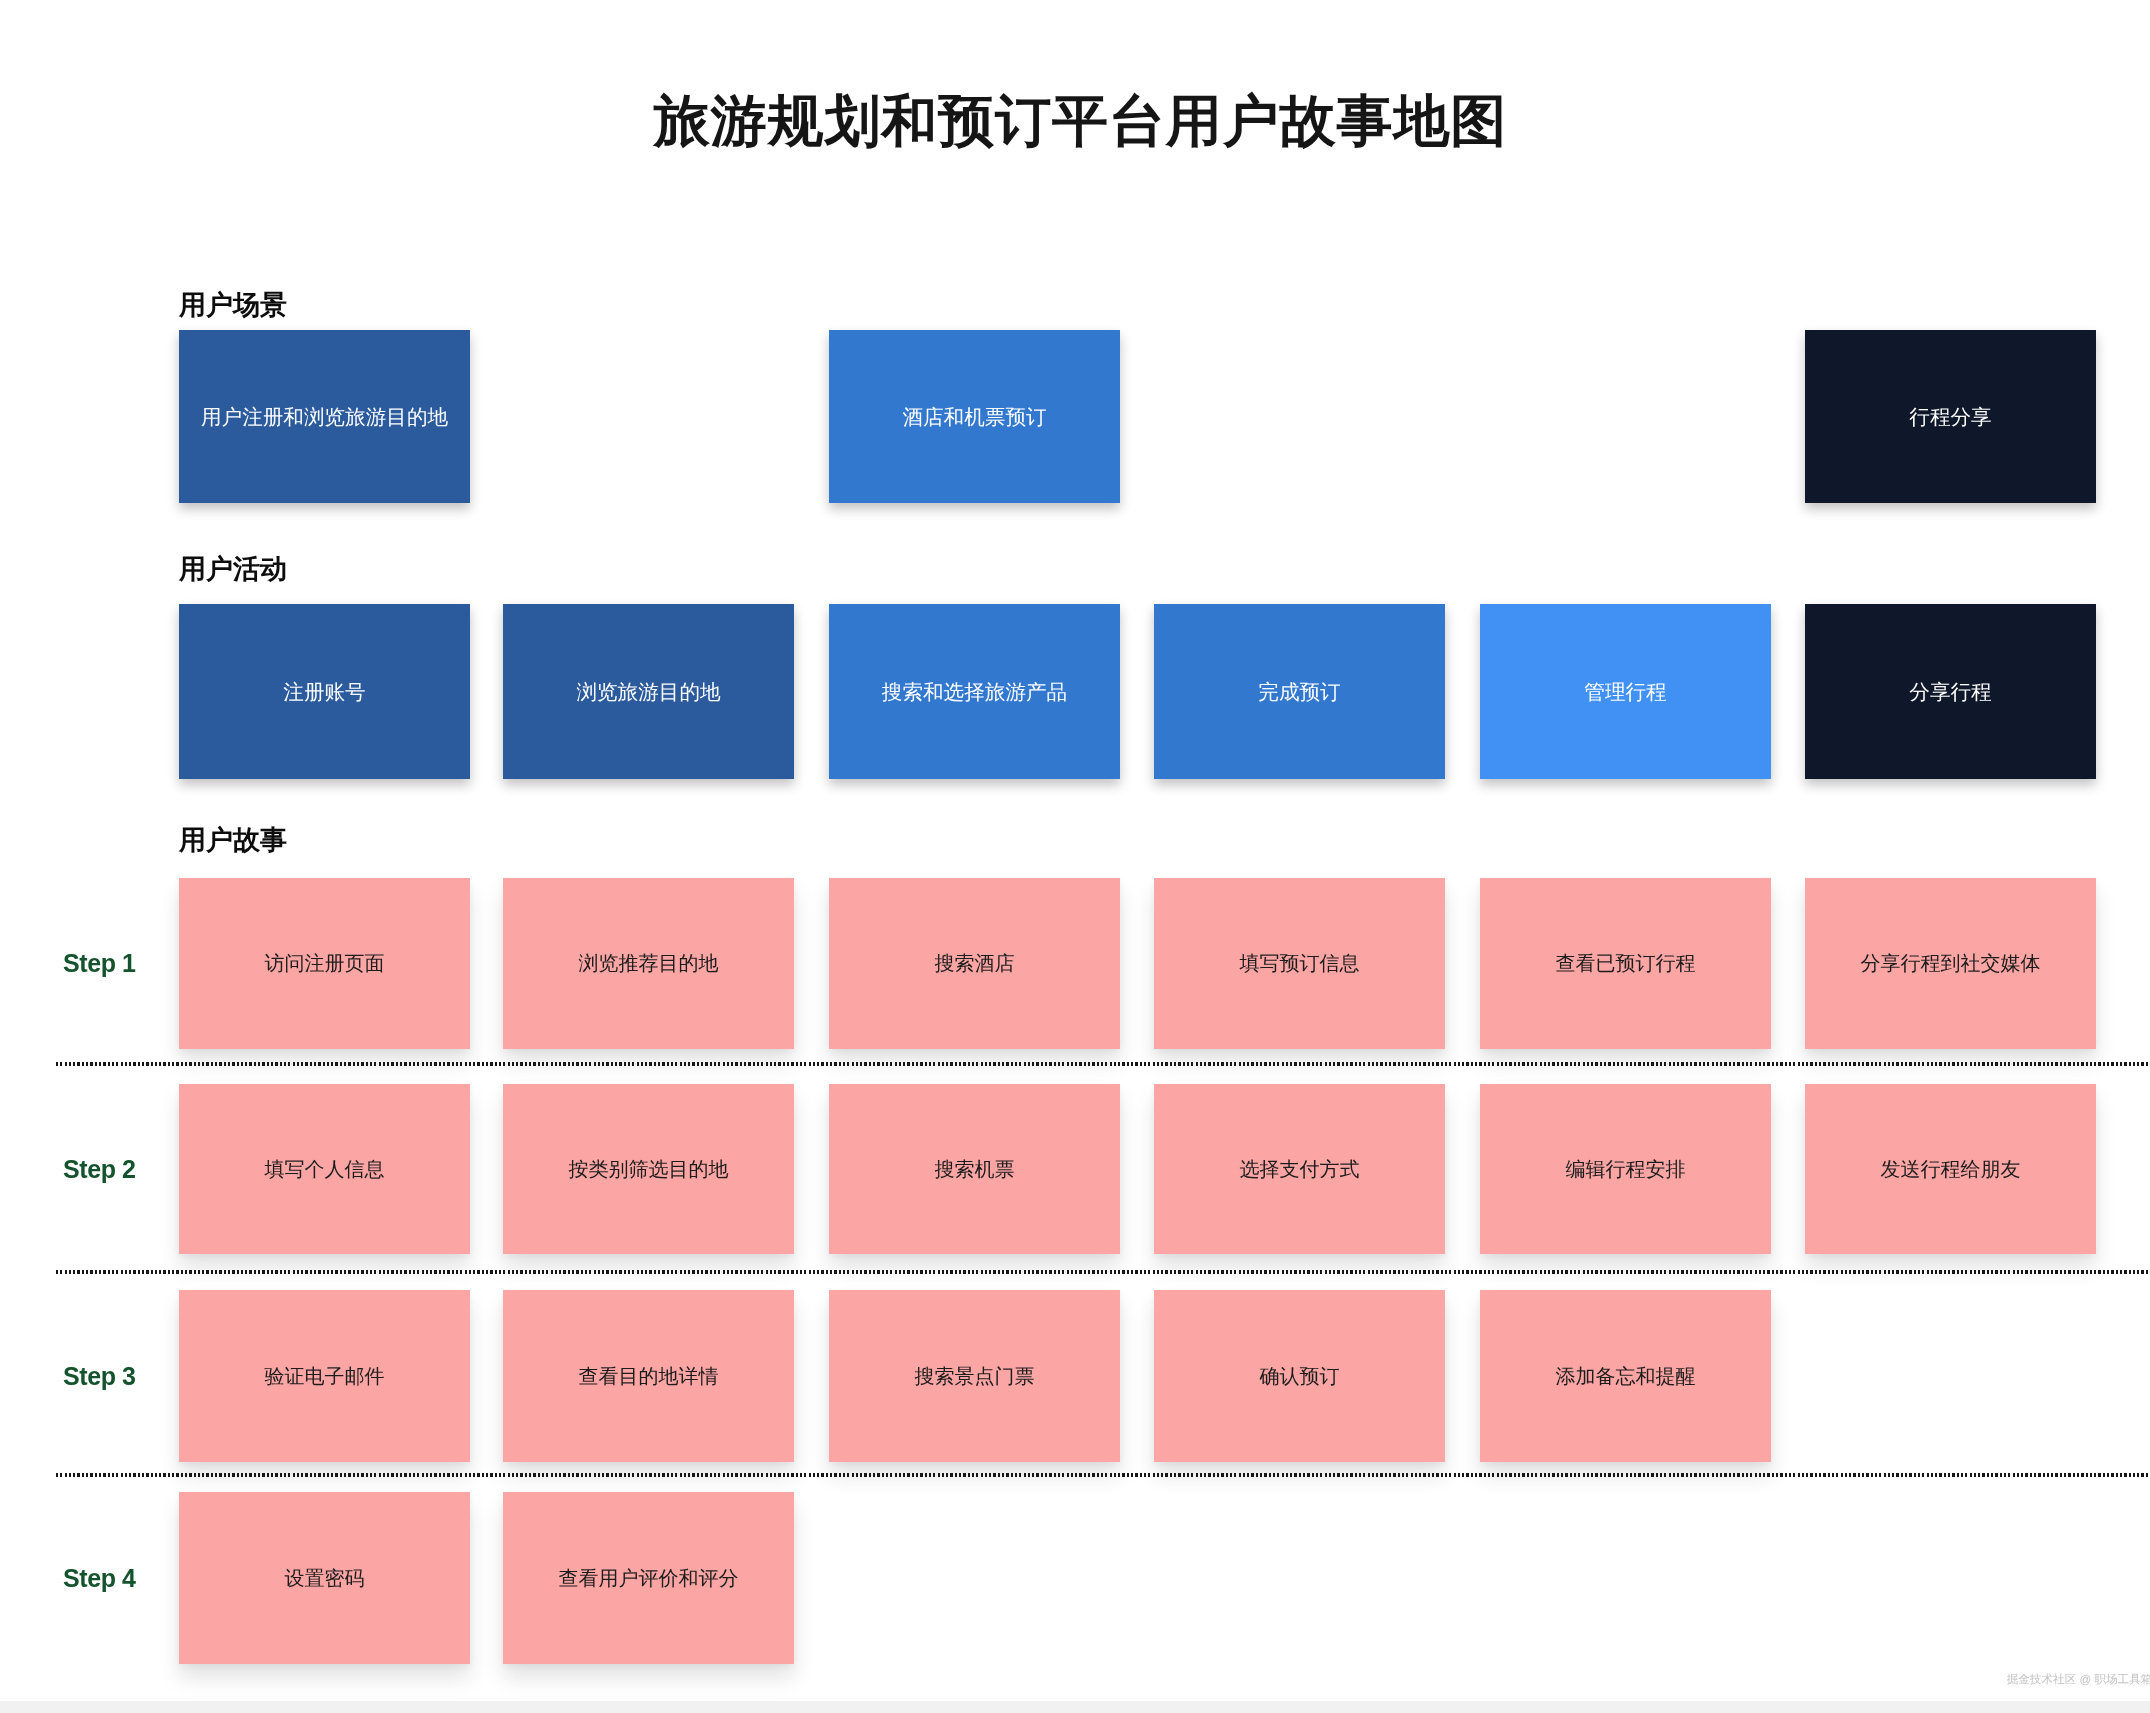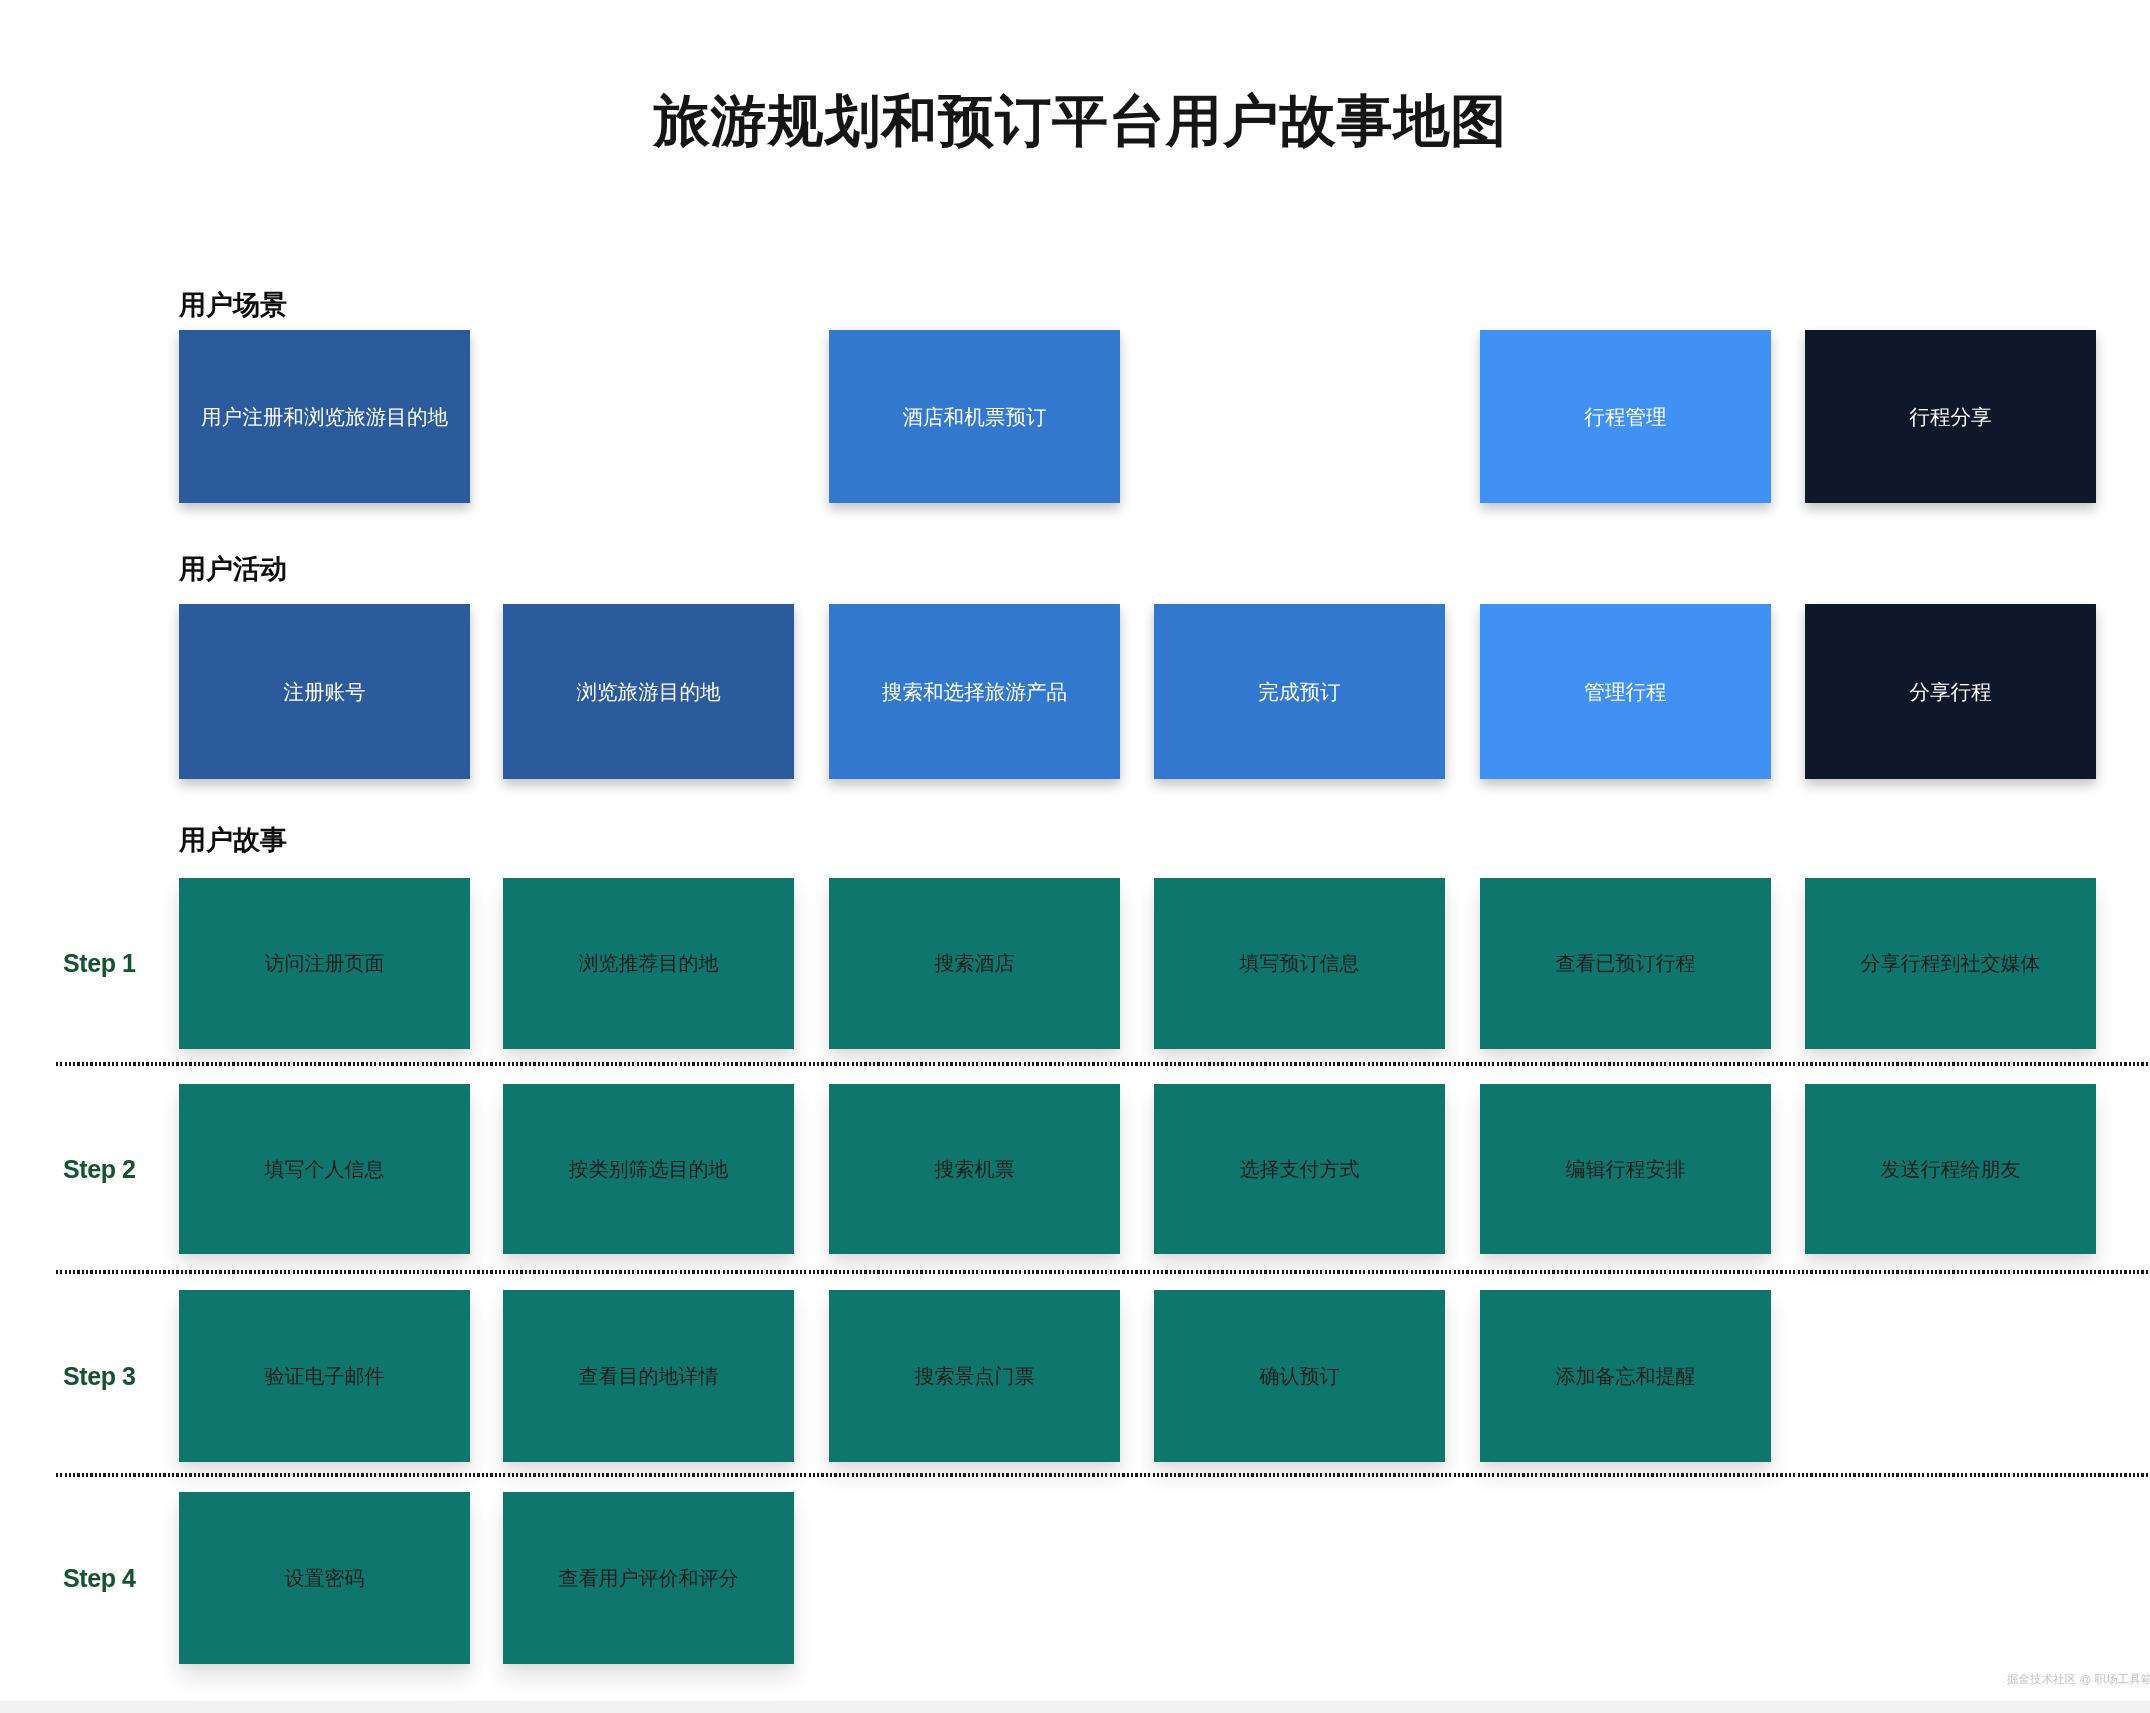--- a/index.html
+++ b/index.html
@@ -72,21 +72,21 @@
     color: #ffffff;
     font-size: 20.6px;
     box-shadow: 0 6px 11.2px rgba(0,0,0,0.24);
   }
   .c-dark   { background: #2b5b9d; }
   .c-medium { background: #3378cf; }
   .c-bright { background: #4190f4; }
   .c-light  { background: #0f172a; }
 
   .story-card {
-    background: #0f766e;
+    background: #fca5a5;
     color: #1c1c1c;
     font-size: 20px;
     box-shadow: 0 13.8px 20px rgba(0,0,0,0.11), 0 3.4px 6.9px rgba(0,0,0,0.05);
   }
 
   .dotted-divider {
     position: absolute;
     left: 56px; width: 2098px; height: 3.9px;
     background: repeating-linear-gradient(90deg, #161616 0 2.2px, transparent 2.2px 4.3px);
   }
@@ -114,21 +114,20 @@
 <div class="board">
 
   <div class="page-title">旅游规划和预订平台用户故事地图</div>
 
   <div class="section-label lbl-scenarios">用户场景</div>
   <div class="section-label lbl-activities">用户活动</div>
   <div class="section-label lbl-stories">用户故事</div>
 
   <div class="card blue-card c-dark row-scenario col-1">用户注册和浏览旅游目的地</div>
   <div class="card blue-card c-medium row-scenario col-3">酒店和机票预订</div>
-  <div class="card blue-card c-bright row-scenario col-5">行程管理</div>
   <div class="card blue-card c-light row-scenario col-6">行程分享</div>
 
   <div class="card blue-card c-dark row-activity col-1">注册账号</div>
   <div class="card blue-card c-dark row-activity col-2">浏览旅游目的地</div>
   <div class="card blue-card c-medium row-activity col-3">搜索和选择旅游产品</div>
   <div class="card blue-card c-medium row-activity col-4">完成预订</div>
   <div class="card blue-card c-bright row-activity col-5">管理行程</div>
   <div class="card blue-card c-light row-activity col-6">分享行程</div>
 
   <div class="step-label row-step1">Step 1</div>

